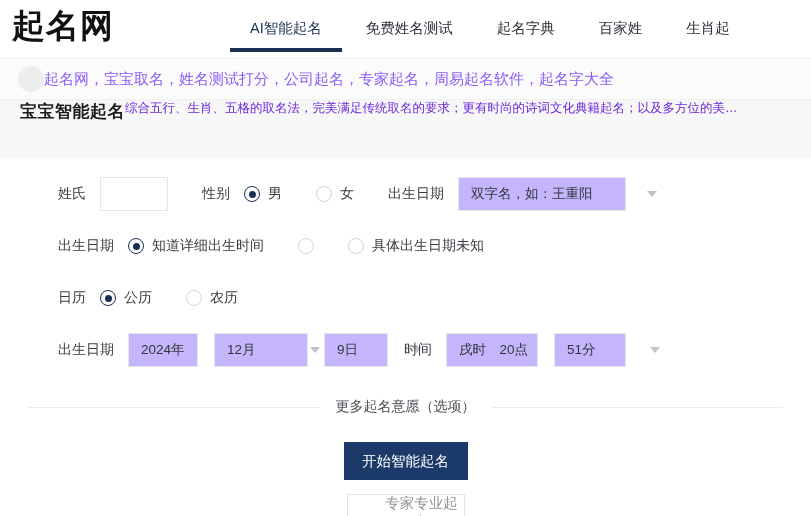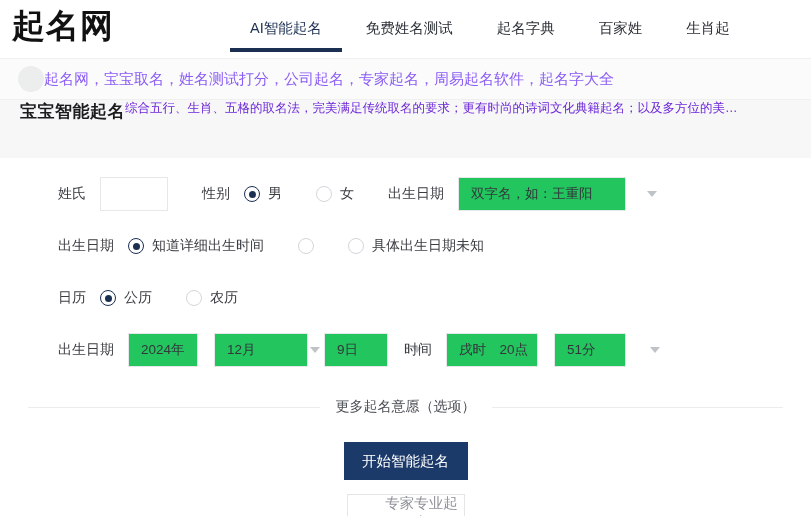--- a/index.html
+++ b/index.html
@@ -154,21 +154,21 @@
   .radio-label {
     margin-left: 8px;
     font-size: 14px;
     color: #3a3d42;
   }
 
   
   .sel {
     height: 34px;
     border: 1px solid #e6e7e9;
-    background: #22c55e;
+    background: #c4b5fd;
     display: inline-flex;
     align-items: center;
     padding: 0 9px 0 12px;
     margin-right: 16px;
     cursor: pointer;
     flex: 0 0 auto;
     gap: 40px;
   }
   .sel-val {
     font-size: 13.5px;

